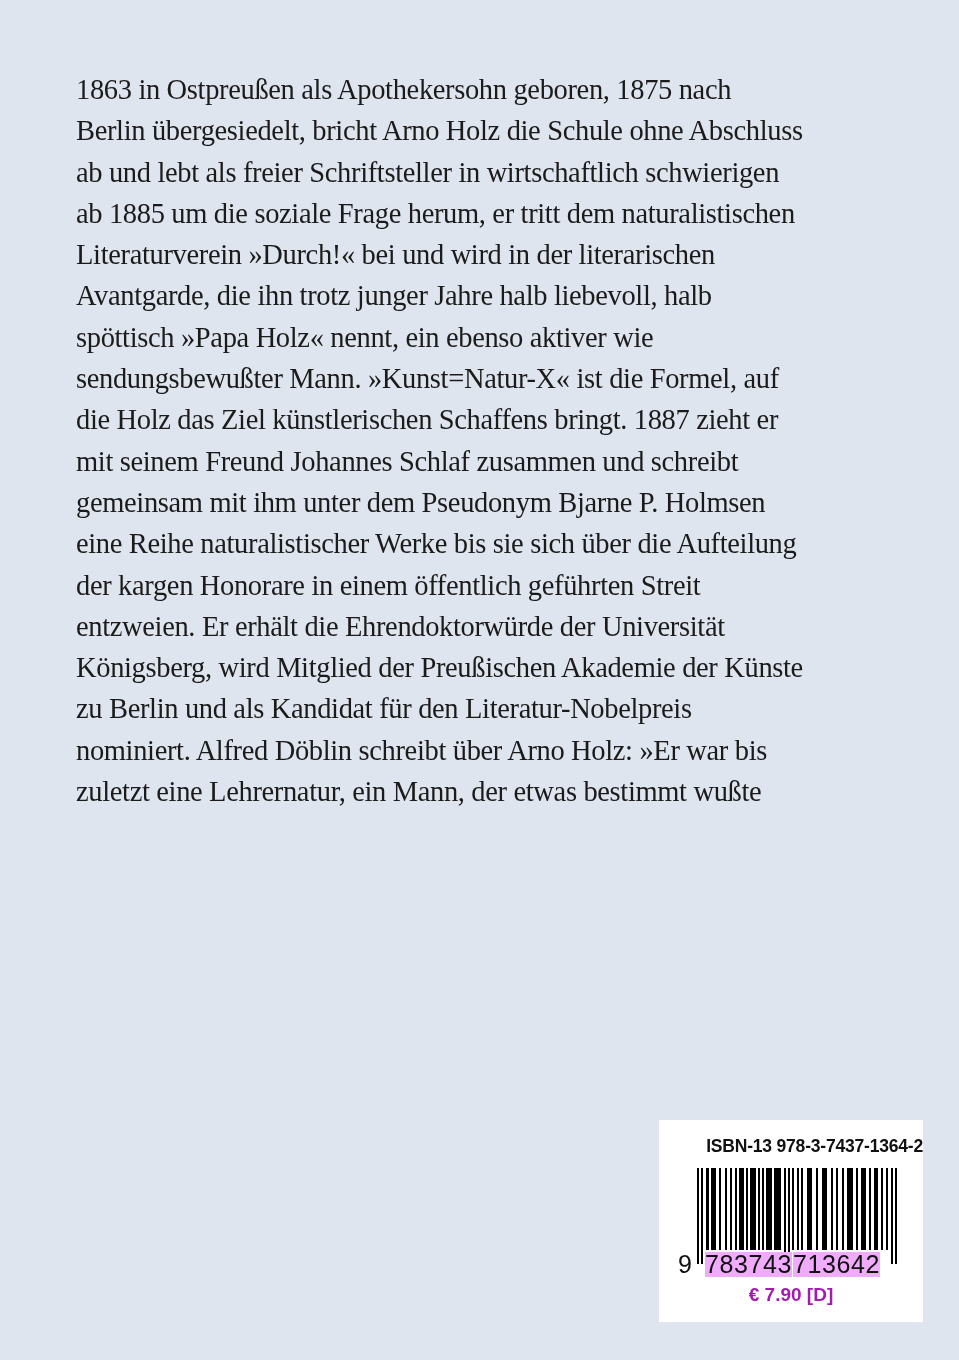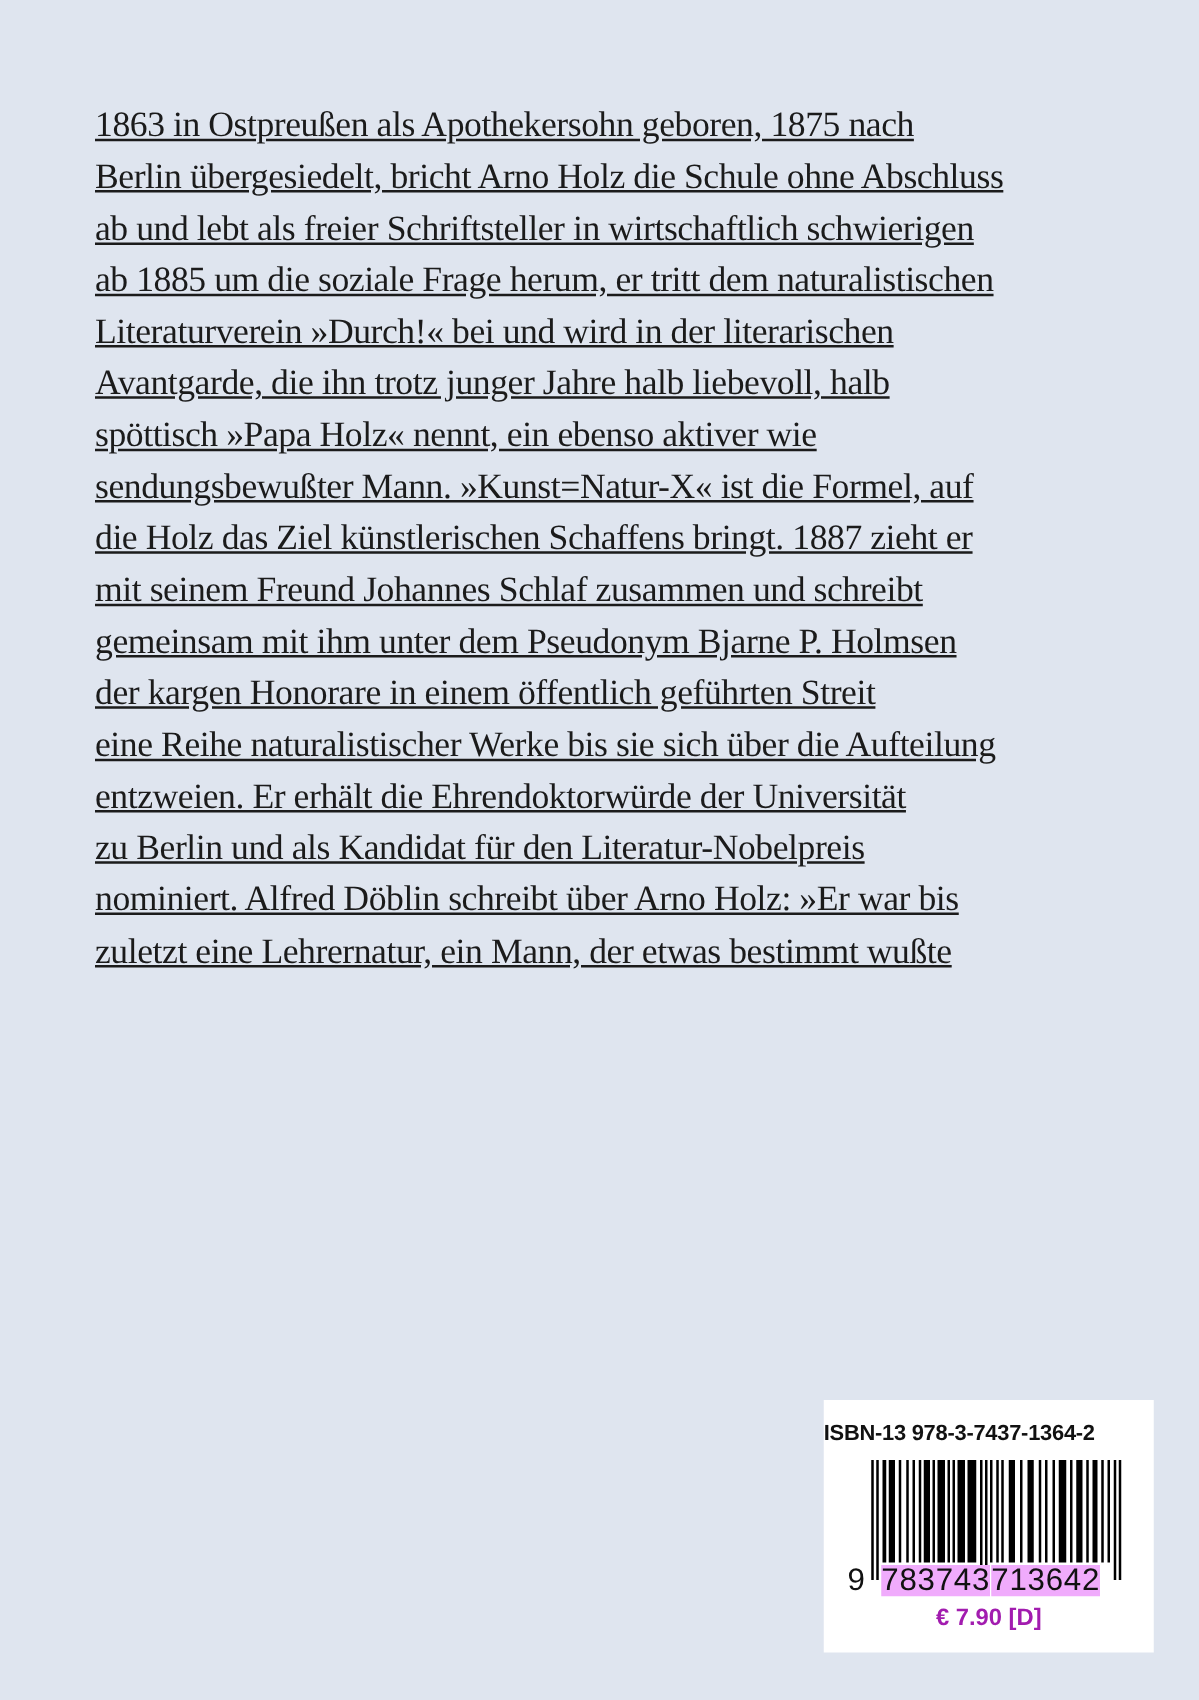--- a/index.html
+++ b/index.html
@@ -4,40 +4,39 @@
   <style>
     html, body { margin: 0; padding: 0; }
     body {
       width: 959px; height: 1360px;
       background: #dfe5ef;
       position: relative;
       overflow: hidden;
     }
     .blurb {
       position: absolute;
-      left: 76px; top: 80px;
+      left: 76px; top: 69px;
       width: 830px;
       font-family: "Liberation Serif", "DejaVu Serif", serif;
       font-size: 28.5px;
       line-height: 41.3px;
       color: #1b1b1b;
       letter-spacing: -0.35px;
-      text-decoration: underline;
     }
     .blurb .line { display: block; white-space: nowrap; }
     .isbn-box {
       position: absolute;
       left: 659px; top: 1120px;
       width: 264px; height: 202px;
       background: #ffffff;
     }
     .isbn-title {
       position: absolute;
       left: 0; right: 0; top: 16px;
-      text-align: left;
+      text-align: right;
       font-family: "Liberation Sans", "DejaVu Sans", sans-serif;
       font-weight: bold;
       font-size: 17.5px;
       color: #111;
       letter-spacing: -0.2px;
     }
     .barcode {
       position: absolute;
       left: 0; top: 0;
     }
@@ -67,23 +66,24 @@
   <span class="line">Berlin übergesiedelt, bricht Arno Holz die Schule ohne Abschluss</span>
   <span class="line">ab und lebt als freier Schriftsteller in wirtschaftlich schwierigen</span>
   <span class="line">ab 1885 um die soziale Frage herum, er tritt dem naturalistischen</span>
   <span class="line">Literaturverein »Durch!« bei und wird in der literarischen</span>
   <span class="line">Avantgarde, die ihn trotz junger Jahre halb liebevoll, halb</span>
   <span class="line">spöttisch »Papa Holz« nennt, ein ebenso aktiver wie</span>
   <span class="line">sendungsbewußter Mann. »Kunst=Natur-X« ist die Formel, auf</span>
   <span class="line">die Holz das Ziel künstlerischen Schaffens bringt. 1887 zieht er</span>
   <span class="line">mit seinem Freund Johannes Schlaf zusammen und schreibt</span>
   <span class="line">gemeinsam mit ihm unter dem Pseudonym Bjarne P. Holmsen</span>
+  <span class="line">eine Reihe naturalistischer Werke bis sie sich über die Aufteilung</span>
   <span class="line">der kargen Honorare in einem öffentlich geführten Streit</span>
-  <span class="line">eine Reihe naturalistischer Werke bis sie sich über die Aufteilung</span>
   <span class="line">entzweien. Er erhält die Ehrendoktorwürde der Universität</span>
+  <span class="line">Königsberg, wird Mitglied der Preußischen Akademie der Künste</span>
   <span class="line">zu Berlin und als Kandidat für den Literatur-Nobelpreis</span>
   <span class="line">nominiert. Alfred Döblin schreibt über Arno Holz: »Er war bis</span>
   <span class="line">zuletzt eine Lehrernatur, ein Mann, der etwas bestimmt wußte</span>
 </div>
 
 <div class="isbn-box">
   <div class="isbn-title">ISBN-13 978-3-7437-1364-2</div>
 
   <svg class="barcode" width="264" height="160" viewBox="0 0 264 160" xmlns="http://www.w3.org/2000/svg">
     <g fill="#000">

